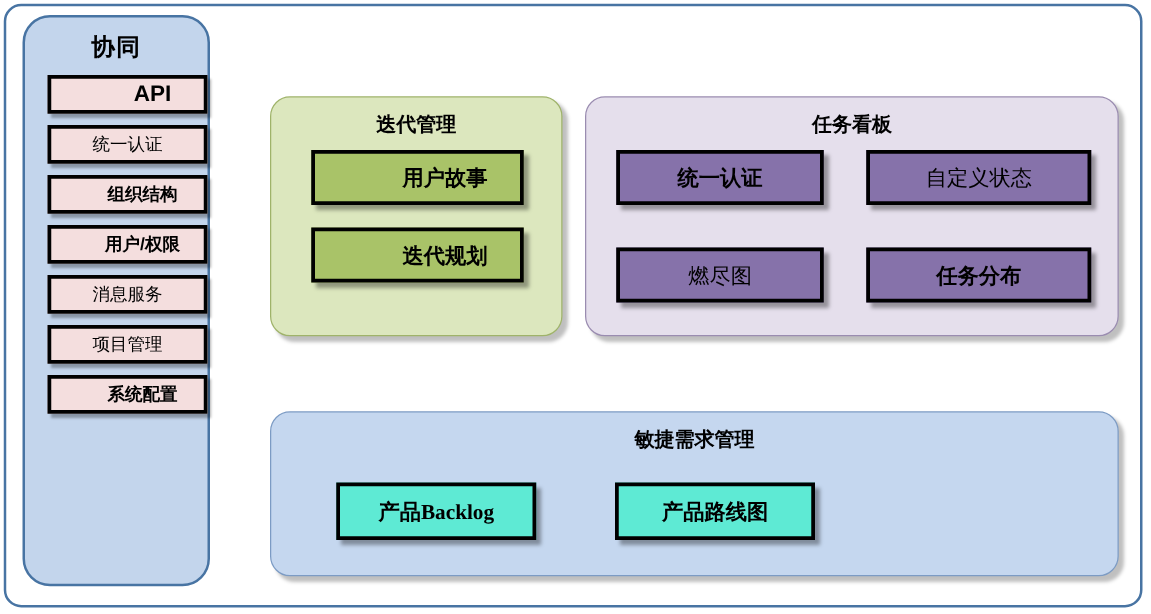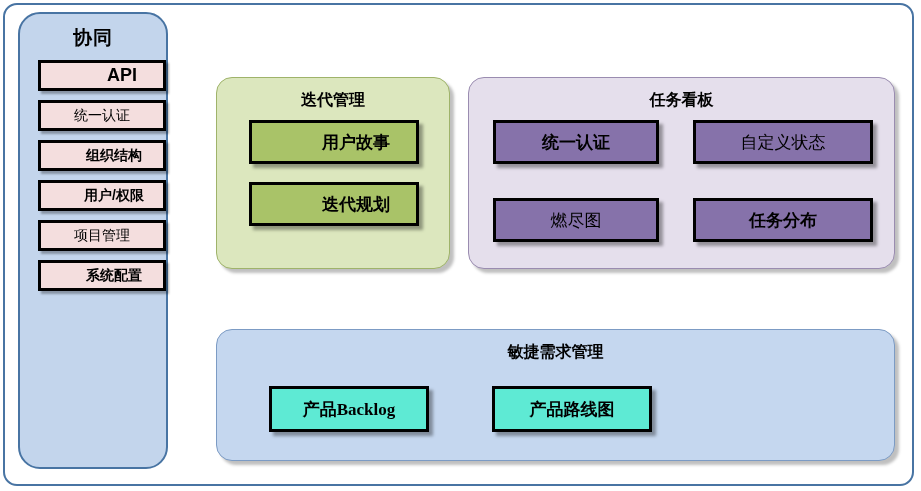--- a/index.html
+++ b/index.html
@@ -172,20 +172,23 @@
       <div class="pill">
         <span class="pill-label">统一认证</span>
       </div>
       <div class="pill serif-bold">
         <span class="pill-label">组织结构</span>
       </div>
       <div class="pill serif-bold">
         <span class="pill-label">用户/权限</span>
       </div>
       <div class="pill">
+        <span class="pill-label">消息服务</span>
+      </div>
+      <div class="pill">
         <span class="pill-label">项目管理</span>
       </div>
       <div class="pill serif-bold">
         <span class="pill-label">系统配置</span>
       </div>
     </div>
   </div>
 
   <div class="panel" id="panel-iteration">
     <div class="panel-title">迭代管理</div>

